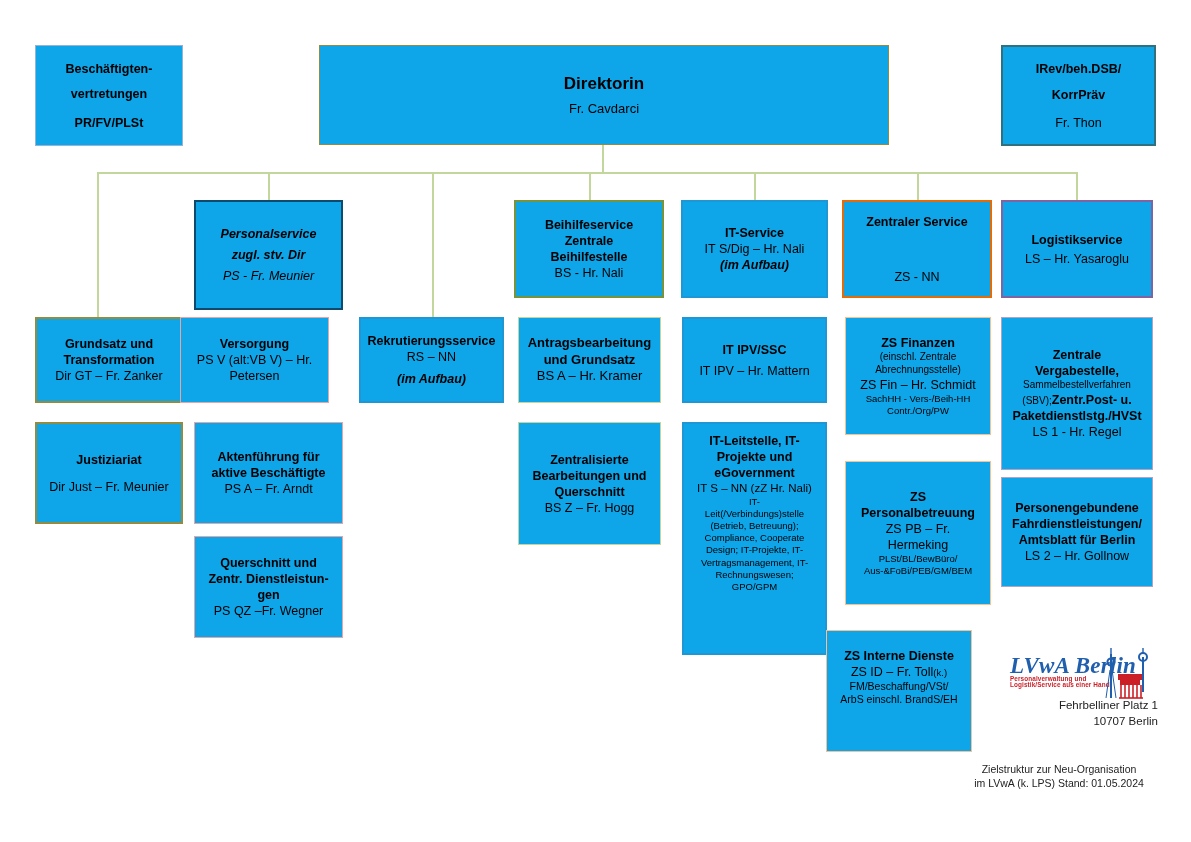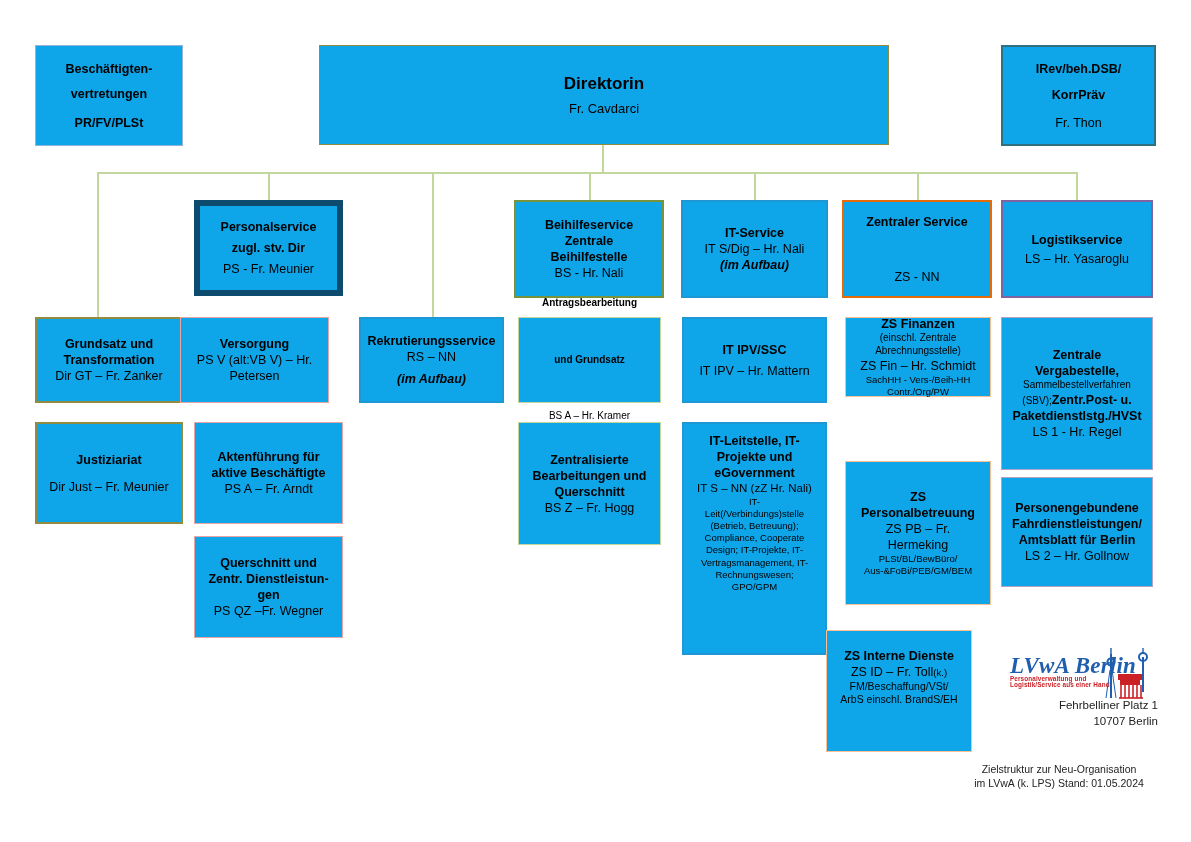--- a/index.html
+++ b/index.html
@@ -55,21 +55,21 @@
     <div class="t" style="font-size:17px;">Direktorin</div>
     <div class="s" style="font-size:13px;margin-top:6px;">Fr. Cavdarci</div>
   </div>
 
   <div class="box" style="left:1001px;top:45px;width:155px;height:101px;border:2px solid #31717f;font-size:12.5px;">
     <div class="t">IRev/beh.DSB/</div>
     <div class="t" style="margin-top:10px;">KorrPräv</div>
     <div class="s" style="margin-top:12px;">Fr. Thon</div>
   </div>
 
-  <div class="box" style="left:194px;top:200px;width:149px;height:96px;border:6px solid #0c4a6e;font-size:12.5px;">
+  <div class="box" style="left:194px;top:200px;width:149px;height:110px;border:2px solid #0c4a6e;font-size:12.5px;font-style:italic;">
     <div class="t">Personalservice</div>
     <div class="t" style="margin-top:5px;">zugl. stv. Dir</div>
     <div class="s" style="margin-top:5px;">PS - Fr. Meunier</div>
   </div>
 
   <div class="box" style="left:514px;top:200px;width:150px;height:98px;border:2px solid #77933c;font-size:12.5px;">
     <div class="t">Beihilfeservice</div>
     <div class="t">Zentrale</div>
     <div class="t">Beihilfestelle</div>
     <div class="s">BS - Hr. Nali</div>
@@ -102,32 +102,32 @@
     <div class="s">PS V (alt:VB V) – Hr.</div>
     <div class="s">Petersen</div>
   </div>
 
   <div class="box" style="left:359px;top:317px;width:145px;height:86px;border:2.2px solid #1f97d4;font-size:12.5px;">
     <div class="t">Rekrutierungsservice</div>
     <div class="s">RS – NN</div>
     <div class="it" style="margin-top:6px;">(im Aufbau)</div>
   </div>
 
-  <div class="box" style="left:518px;top:317px;width:143px;height:86px;border:1.8px solid #c3d69b;font-size:10px;gap:44px;">
+  <div class="box" style="left:518px;top:317px;width:143px;height:86px;border:1.8px solid #c3d69b;font-size:13px;">
     <div class="t">Antragsbearbeitung</div>
     <div class="t">und Grundsatz</div>
     <div class="s">BS A – Hr. Kramer</div>
   </div>
 
   <div class="box" style="left:682px;top:317px;width:145px;height:86px;border:2.2px solid #1f97d4;font-size:12.5px;">
     <div class="t">IT IPV/SSC</div>
     <div class="s" style="margin-top:5px;">IT IPV – Hr. Mattern</div>
   </div>
 
-  <div class="box" style="left:845px;top:317px;width:146px;height:80px;border:1.8px solid #fac08f;font-size:12.5px;">
+  <div class="box" style="left:845px;top:317px;width:146px;height:118px;border:1.8px solid #fac08f;font-size:12.5px;">
     <div class="t">ZS Finanzen</div>
     <div class="s sm">(einschl. Zentrale</div>
     <div class="s sm">Abrechnungsstelle)</div>
     <div class="s">ZS Fin – Hr. Schmidt</div>
     <div class="s xs">SachHH - Vers-/Beih-HH</div>
     <div class="s xs">Contr./Org/PW</div>
   </div>
 
   <div class="box" style="left:1001px;top:317px;width:152px;height:153px;border:1.8px solid #b2a2c7;font-size:12.5px;">
     <div class="t">Zentrale</div>

